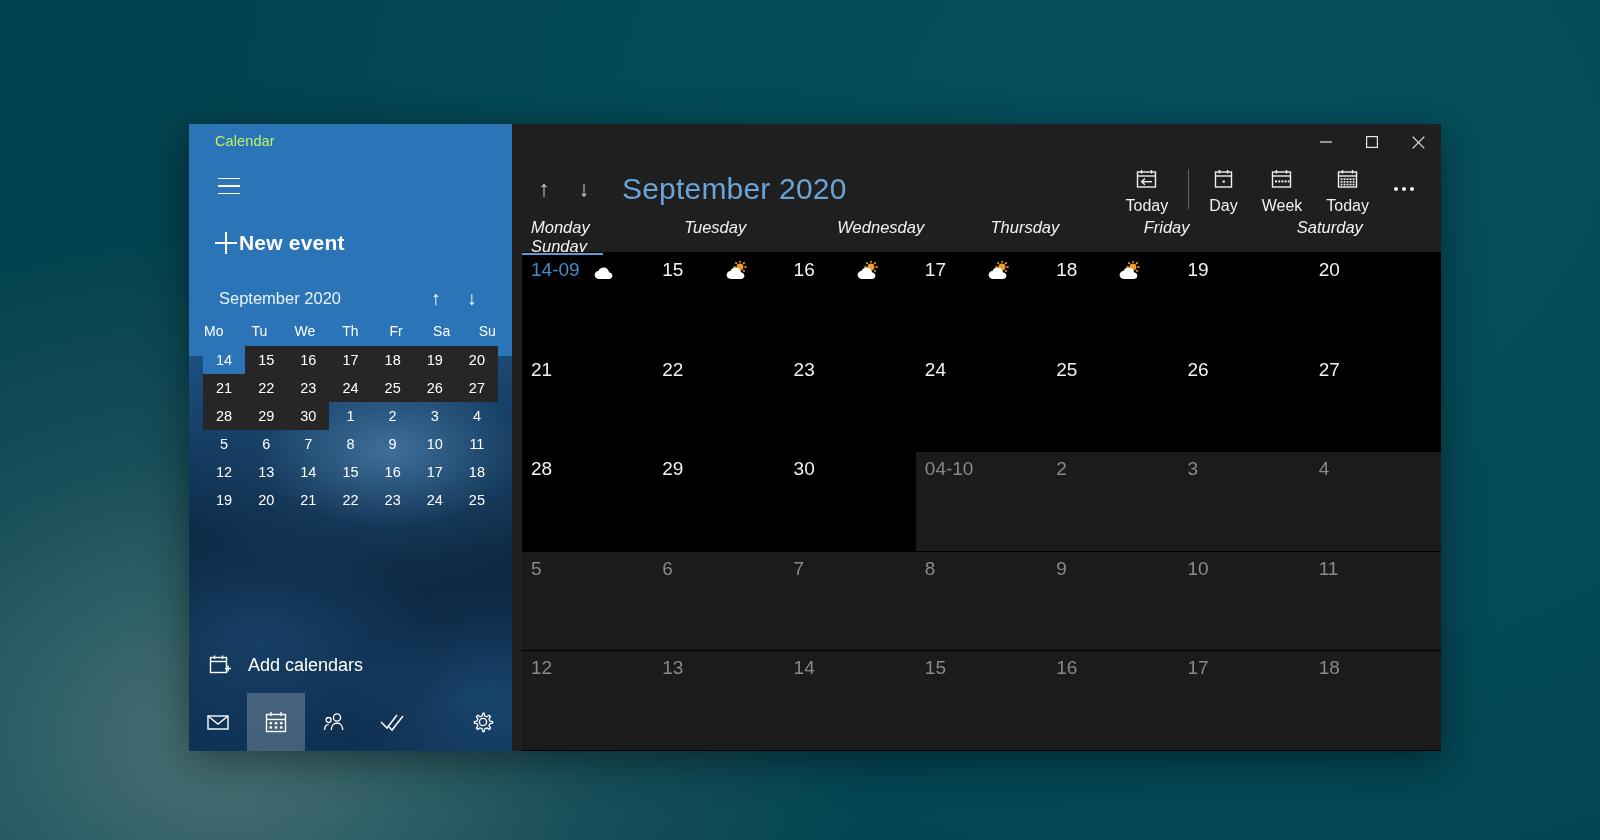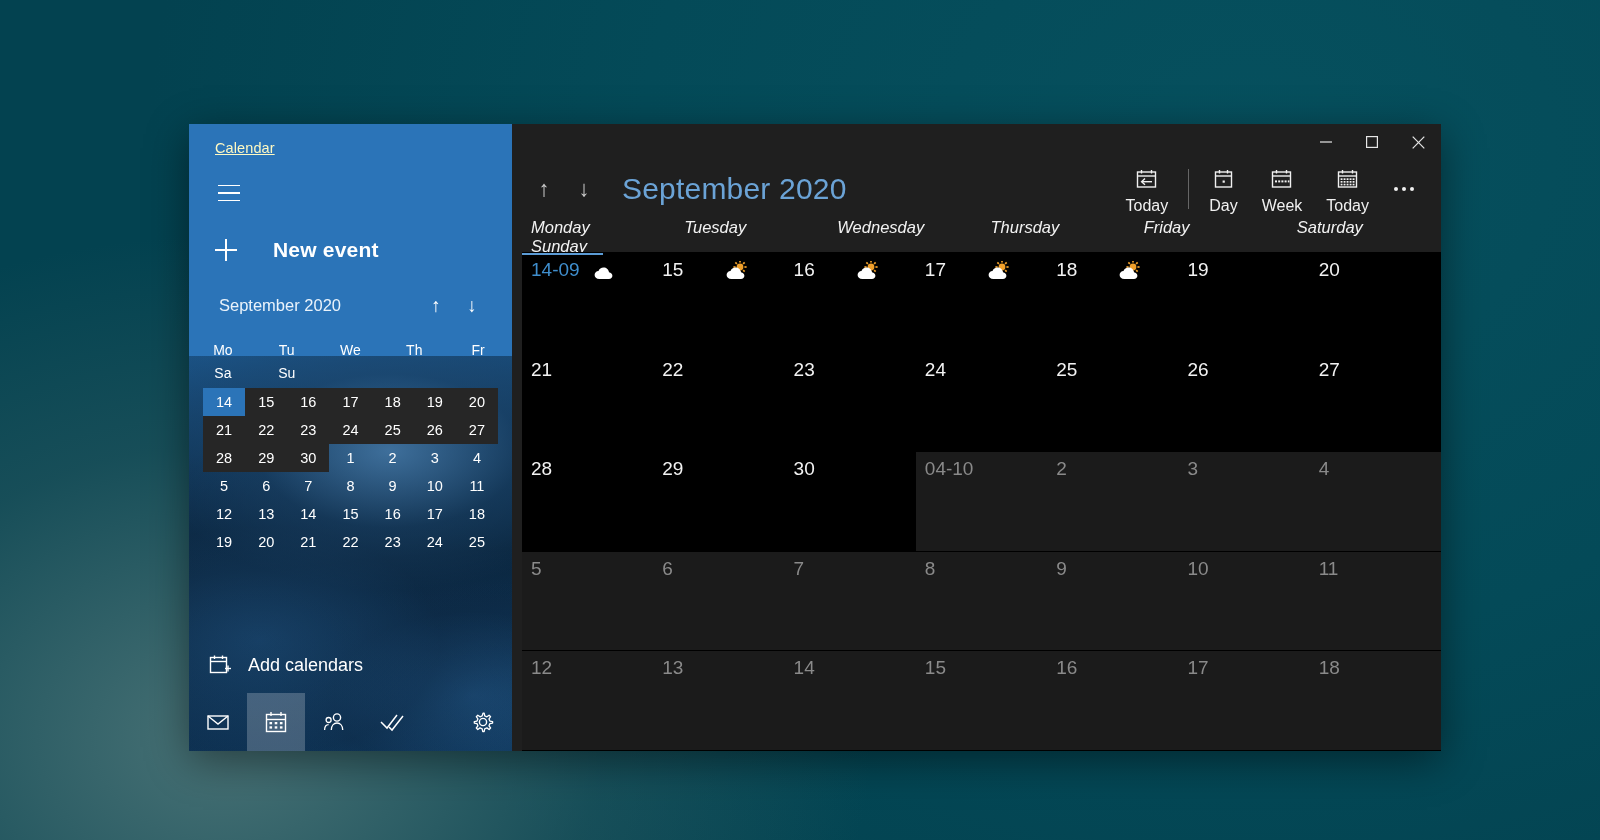--- a/index.html
+++ b/index.html
@@ -55,45 +55,44 @@
       linear-gradient(175deg, #1f5d95 0%, #123c62 26%, #0a2740 52%, #0d3253 74%, #10406b 100%);
   }
   #nav-content {
     position: relative;
     z-index: 2;
     width: 100%;
     height: 100%;
   }
 
   #nav-title {
-    color: #fef9c3;
+    color: #bef264;
     font-size: 14.5px;
-    padding: 16px 0 0 26px;
+    padding: 9px 0 0 26px;
     letter-spacing: .1px;
-    text-decoration: underline;
   }
 
   #hamburger-button {
     margin: 20px 0 0 18px;
     width: 44px; height: 34px;
     display: flex; flex-direction: column;
     align-items: center; justify-content: center;
     gap: 6px;
     cursor: pointer;
   }
   #hamburger-button span {
     display: block;
     width: 22px; height: 1.6px;
     background: #ffffff;
   }
 
   #new-event-button {
     display: flex;
     align-items: center;
-    gap: 36px;
+    gap: 2px;
     margin: 22px 0 0 0;
     padding: 6px 0 6px 26px;
     cursor: pointer;
   }
   .plus-icon {
     position: relative;
     width: 22px; height: 22px;
     flex: 0 0 22px;
   }
   .plus-icon::before, .plus-icon::after {
@@ -128,23 +127,23 @@
     width: 36px; height: 30px;
     display: flex; align-items: center; justify-content: center;
     color: #ffffff;
     font-size: 19px;
     cursor: pointer;
     line-height: 1;
   }
 
   #mini-weekdays {
     display: grid;
-    grid-template-columns: repeat(5, 1fr);
+    grid-template-columns: repeat(7, 1fr);
     padding: 0 2px;
-    margin-top: 22px;
+    margin-top: 10px;
   }
   #mini-weekdays div {
     text-align: center;
     color: #ffffff;
     font-size: 14px;
     padding-bottom: 7px;
   }
 
   #mini-grid-wrap { position: relative; padding: 0 14px; }
 

